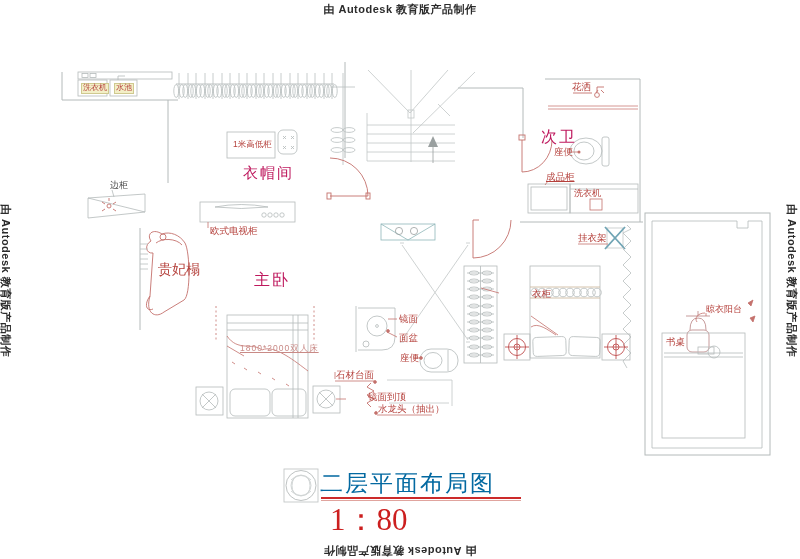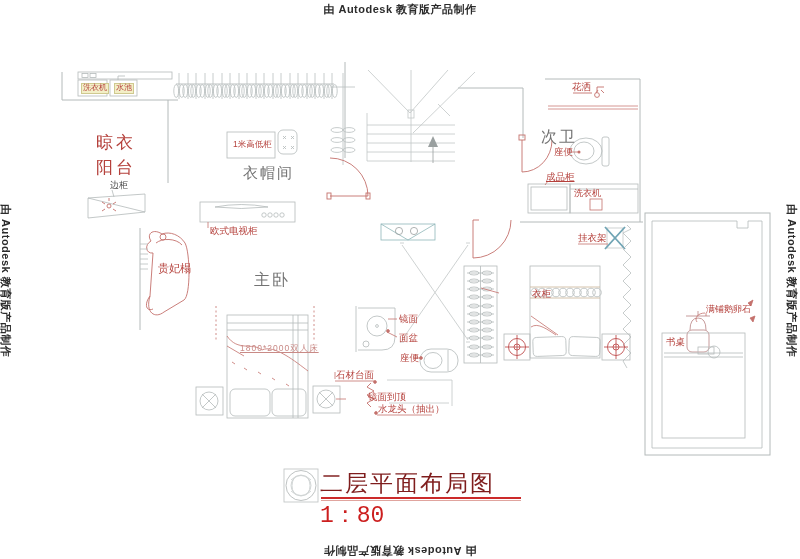--- a/index.html
+++ b/index.html
@@ -7,31 +7,31 @@
           font-family:"Liberation Sans", sans-serif;}
   .wm{position:absolute;color:#2b2b2b;font-size:11px;font-weight:bold;white-space:nowrap;
       letter-spacing:0.5px;}
   .wm-top{left:50%;top:2px;transform:translateX(-50%);}
   .wm-bottom{left:50%;top:543px;transform:translateX(-50%) rotate(180deg);}
   .wm-left{left:13px;top:204px;transform-origin:0 0;transform:rotate(90deg);}
   .wm-right{left:799px;top:204px;transform-origin:0 0;transform:rotate(90deg);}
   svg{position:absolute;left:0;top:0;}
   .lbl{position:absolute;white-space:nowrap;color:#b5413c;font-size:9.5px;line-height:1.1;
        font-family:"Liberation Sans", sans-serif;}
-  .lbl-room{font-size:15px;letter-spacing:2px;color:#737373;}
+  .lbl-room{font-size:15px;letter-spacing:2px;color:#be185d;}
   .lbl-big{font-size:17px;letter-spacing:3px;line-height:1.45;white-space:normal;
            text-align:center;}
   .lbl-dark{color:#4a4a4a;}
   .lbl-tag{background:#f3efc7;border:0.5px solid #cfc98f;padding:0 1px;font-size:8px;}
   .lbl-faint{color:#c98a86;font-size:8.5px;letter-spacing:1px;}
   .titleblock{position:absolute;left:320px;top:468px;width:210px;}
-  .titleblock .t{font-family:"Liberation Serif", serif;color:#7f1d1d;font-size:23px;
+  .titleblock .t{font-family:"Liberation Serif", serif;color:#0369a1;font-size:23px;
                  letter-spacing:2px;white-space:nowrap;}
-  .titleblock .s{font-family:Liberation Mono, monospace;color:#cc1f1f;font-size:23px;
-                 margin-left:0;}
+  .titleblock .s{font-family:Liberation Serif, serif;color:#cc1f1f;font-size:31px;
+                 margin-left:10px;}
   .underline1{position:absolute;left:321px;top:497px;width:200px;height:2px;background:#cc2a2a;}
   .underline2{position:absolute;left:321px;top:500px;width:200px;height:1px;background:#e0a49e;}
 </style>
 </head>
 <body>
 
 <div class="canvas">
 
   <div class="wm wm-top">由 Autodesk 教育版产品制作</div>
   <div class="wm wm-bottom">由 Autodesk 教育版产品制作</div>
@@ -375,43 +375,42 @@
     <g stroke="#c3c7c7" stroke-width="0.9" fill="none">
       <rect x="284" y="469" width="34" height="33"></rect>
       <circle cx="301" cy="485.5" r="15" stroke="#b7bbbb"></circle>
       <circle cx="301" cy="485.5" r="10" stroke="#cdd1d1"></circle>
       <path d="M291,480 Q301,470 311,480 M291,491 Q301,501 311,491 M294,478 Q290,486 294,493 M308,478 Q312,486 308,493" stroke="#cdd1d1"></path>
     </g>
   </svg>
 
   <div class="lbl lbl-tag" style="left:81px;top:83px;">洗衣机</div>
   <div class="lbl lbl-tag" style="left:114px;top:83px;">水池</div>
-  <div class="lbl lbl-big" style="left:92px;top:131px;width:48px;">晾衣阳台</div>
   <div class="lbl lbl-dark" style="left:110px;top:181px;font-size:9px;">边柜</div>
   <div class="lbl" style="left:233px;top:140px;font-size:8.5px;">1米高低柜</div>
   <div class="lbl lbl-room" style="left:243px;top:165px;">衣帽间</div>
   <div class="lbl" style="left:210px;top:226px;">欧式电视柜</div>
-  <div class="lbl" style="left:158px;top:262px;font-size:11px;">贵妃榻</div>
+  <div class="lbl" style="left:158px;top:262px;font-size:14px;">贵妃榻</div>
   <div class="lbl lbl-room" style="left:254px;top:271px;font-size:16px;">主卧</div>
   <div class="lbl lbl-faint" style="left:240px;top:344px;text-decoration:underline;">1800*2000双人床</div>
   <div class="lbl" style="left:336px;top:370px;">石材台面</div>
   <div class="lbl" style="left:347px;top:392px;padding-left:21px;">镜面到顶</div>
   <div class="lbl" style="left:378px;top:404px;">水龙头（抽出）</div>
   <div class="lbl" style="left:399px;top:314px;">镜面</div>
   <div class="lbl" style="left:399px;top:333px;">面盆</div>
   <div class="lbl" style="left:400px;top:353px;">座便</div>
   <div class="lbl" style="left:500px;top:289px;margin-left:32px;">衣柜</div>
   <div class="lbl" style="left:572px;top:82px;">花洒</div>
   <div class="lbl lbl-room" style="left:541px;top:128px;font-size:16px;">次卫</div>
   <div class="lbl" style="left:554px;top:147px;">座便</div>
   <div class="lbl" style="left:546px;top:172px;text-decoration:underline;">成品柜</div>
   <div class="lbl" style="left:574px;top:189px;font-size:9px;">洗衣机</div>
   <div class="lbl" style="left:578px;top:233px;">挂衣架</div>
   <div class="lbl" style="left:666px;top:337px;">书桌</div>
-  <div class="lbl" style="left:706px;top:305px;font-size:9px;">满铺鹅卵石</div>
+  <div class="lbl" style="left:706px;top:305px;font-size:9px;">晾衣阳台</div>
 
   <div class="titleblock">
     <span class="t">二层平面布局图</span><span class="s">1：80</span>
   </div>
   <div class="underline1"></div>
   <div class="underline2"></div>
 
 </div>
 
 </body></html>

